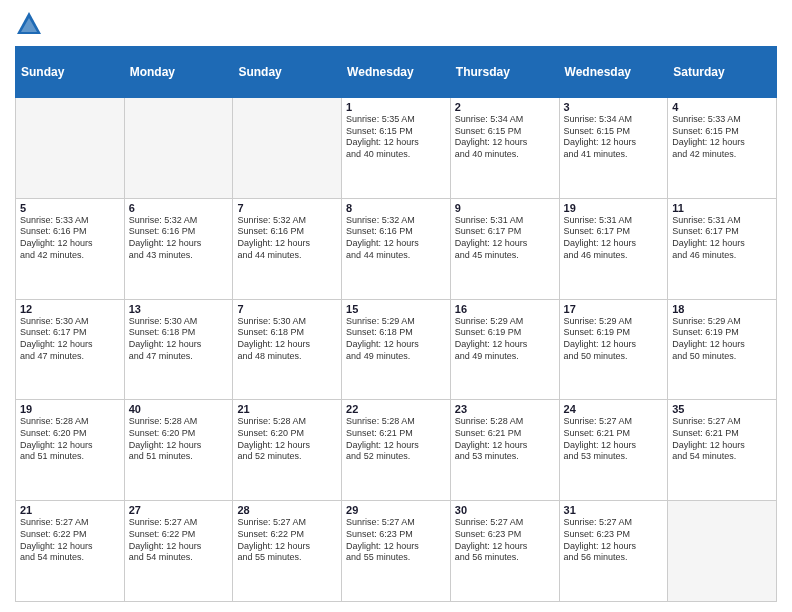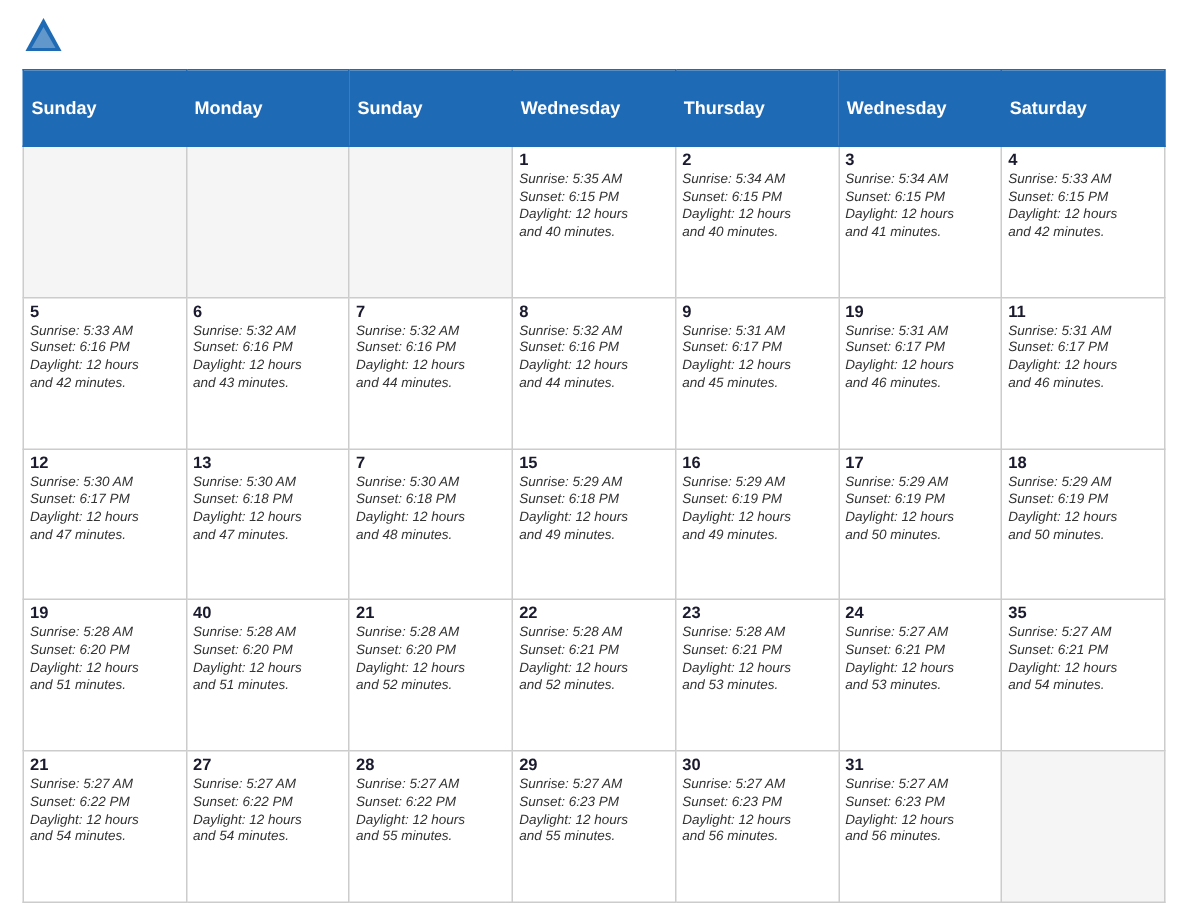--- a/index.html
+++ b/index.html
@@ -92,21 +92,20 @@
       font-size: 11px;
       font-weight: bold;
       color: #1a1a2e;
       display: block;
       margin-bottom: 1px;
     }
     .day-info {
       font-size: 9px;
       color: #333;
       line-height: 1.3;
-      font-style: italic;
     }
     .week-row td {
       height: 76px;
     }
   </style>
 </head>
 <body>
 
 <div class="page">
   <div class="header">

